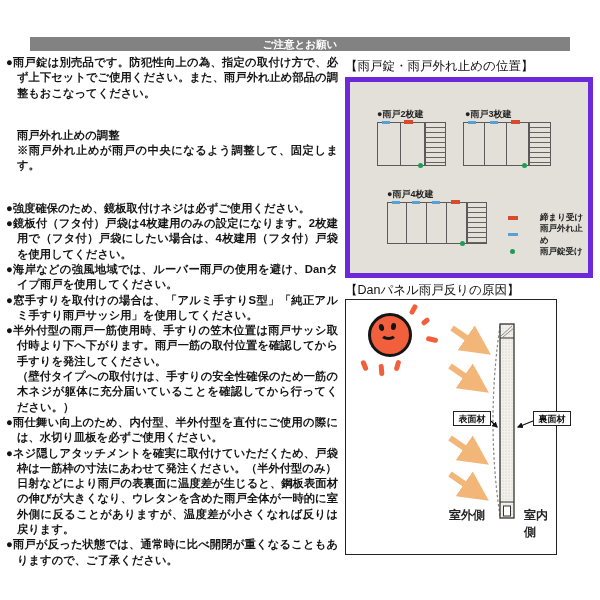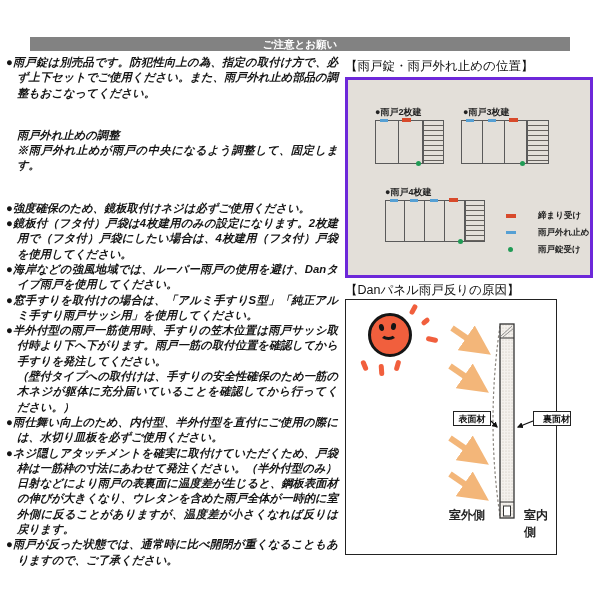--- a/index.html
+++ b/index.html
@@ -6,30 +6,30 @@
   .page{position:relative;width:600px;height:600px;background:#fff;overflow:hidden;
         font-family:"Liberation Sans",sans-serif;color:#111;}
 
   
   .header-bar{position:absolute;left:30px;top:37px;width:540px;height:14px;background:#828282;
               color:#fff;font-size:10.5px;font-weight:bold;text-align:center;line-height:14px;}
 
   
   .notes{position:absolute;left:6px;top:55px;width:332px;font-size:11.3px;line-height:15.3px;
          font-weight:bold;color:#151515;text-align:justify;}
-  .note{padding-left:11px;text-indent:-11px;font-style:italic;}
+  .note{padding-left:11px;text-indent:-11px;}
   .note.sub{padding-left:11px;text-indent:0;}
   .gap{margin-top:27px;}
 
   
   .sec-title{position:absolute;font-size:12.5px;font-weight:normal;color:#111;letter-spacing:0;}
 
   
   .box1{position:absolute;left:345px;top:77px;width:248px;height:201px;background:#e3dfd9;
-        border:3px solid #6d28d9;box-sizing:border-box;}
+        border:5px solid #6d28d9;box-sizing:border-box;}
   .dia-label{position:absolute;font-size:9px;font-weight:bold;color:#222;}
   .shutter{position:absolute;display:flex;}
   .pan{box-sizing:border-box;border:1px solid #5a5a5a;border-left:none;}
   .pan.first{border-left:1px solid #5a5a5a;}
   .tob{box-sizing:border-box;border:1px solid #5a5a5a;border-left:1px solid #5a5a5a;
        background:repeating-linear-gradient(to bottom,transparent 0,transparent 4px,#66625e 4px,#66625e 5px);}
   .mk{position:absolute;}
   .mk.blue{width:8px;height:3px;background:#56a0d4;}
   .mk.red{width:9px;height:4px;background:#d84a2b;}
   .mk.dot{width:5px;height:5px;border-radius:50%;background:#209b55;}
@@ -176,18 +176,18 @@
       <div class="mouth"></div>
     </div>
     <div class="ray" style="left:65px;top:4px;width:5px;height:11px;transform:rotate(28deg);"></div>
     <div class="ray" style="left:77px;top:17px;width:5px;height:9px;transform:rotate(52deg);"></div>
     <div class="ray" style="left:80px;top:37px;width:12px;height:5px;transform:rotate(12deg);"></div>
     <div class="ray" style="left:16px;top:60px;width:5px;height:11px;transform:rotate(-22deg);"></div>
     <div class="ray" style="left:33px;top:64px;width:5px;height:12px;transform:rotate(-4deg);"></div>
     <div class="ray" style="left:49px;top:60px;width:5px;height:11px;transform:rotate(16deg);"></div>
 
     <div class="lbl-box" style="left:107px;top:111px;">表面材</div>
-    <div class="lbl-box" style="left:187px;top:111px;text-align:right;">裏面材</div>
+    <div class="lbl-box" style="left:187px;top:111px;">裏面材</div>
     <div class="side-lbl" style="left:103px;top:207px;">室外側</div>
     <div class="side-lbl" style="left:178px;top:207px;">室内側</div>
   </div>
 
 </div>
 
 </body></html>

